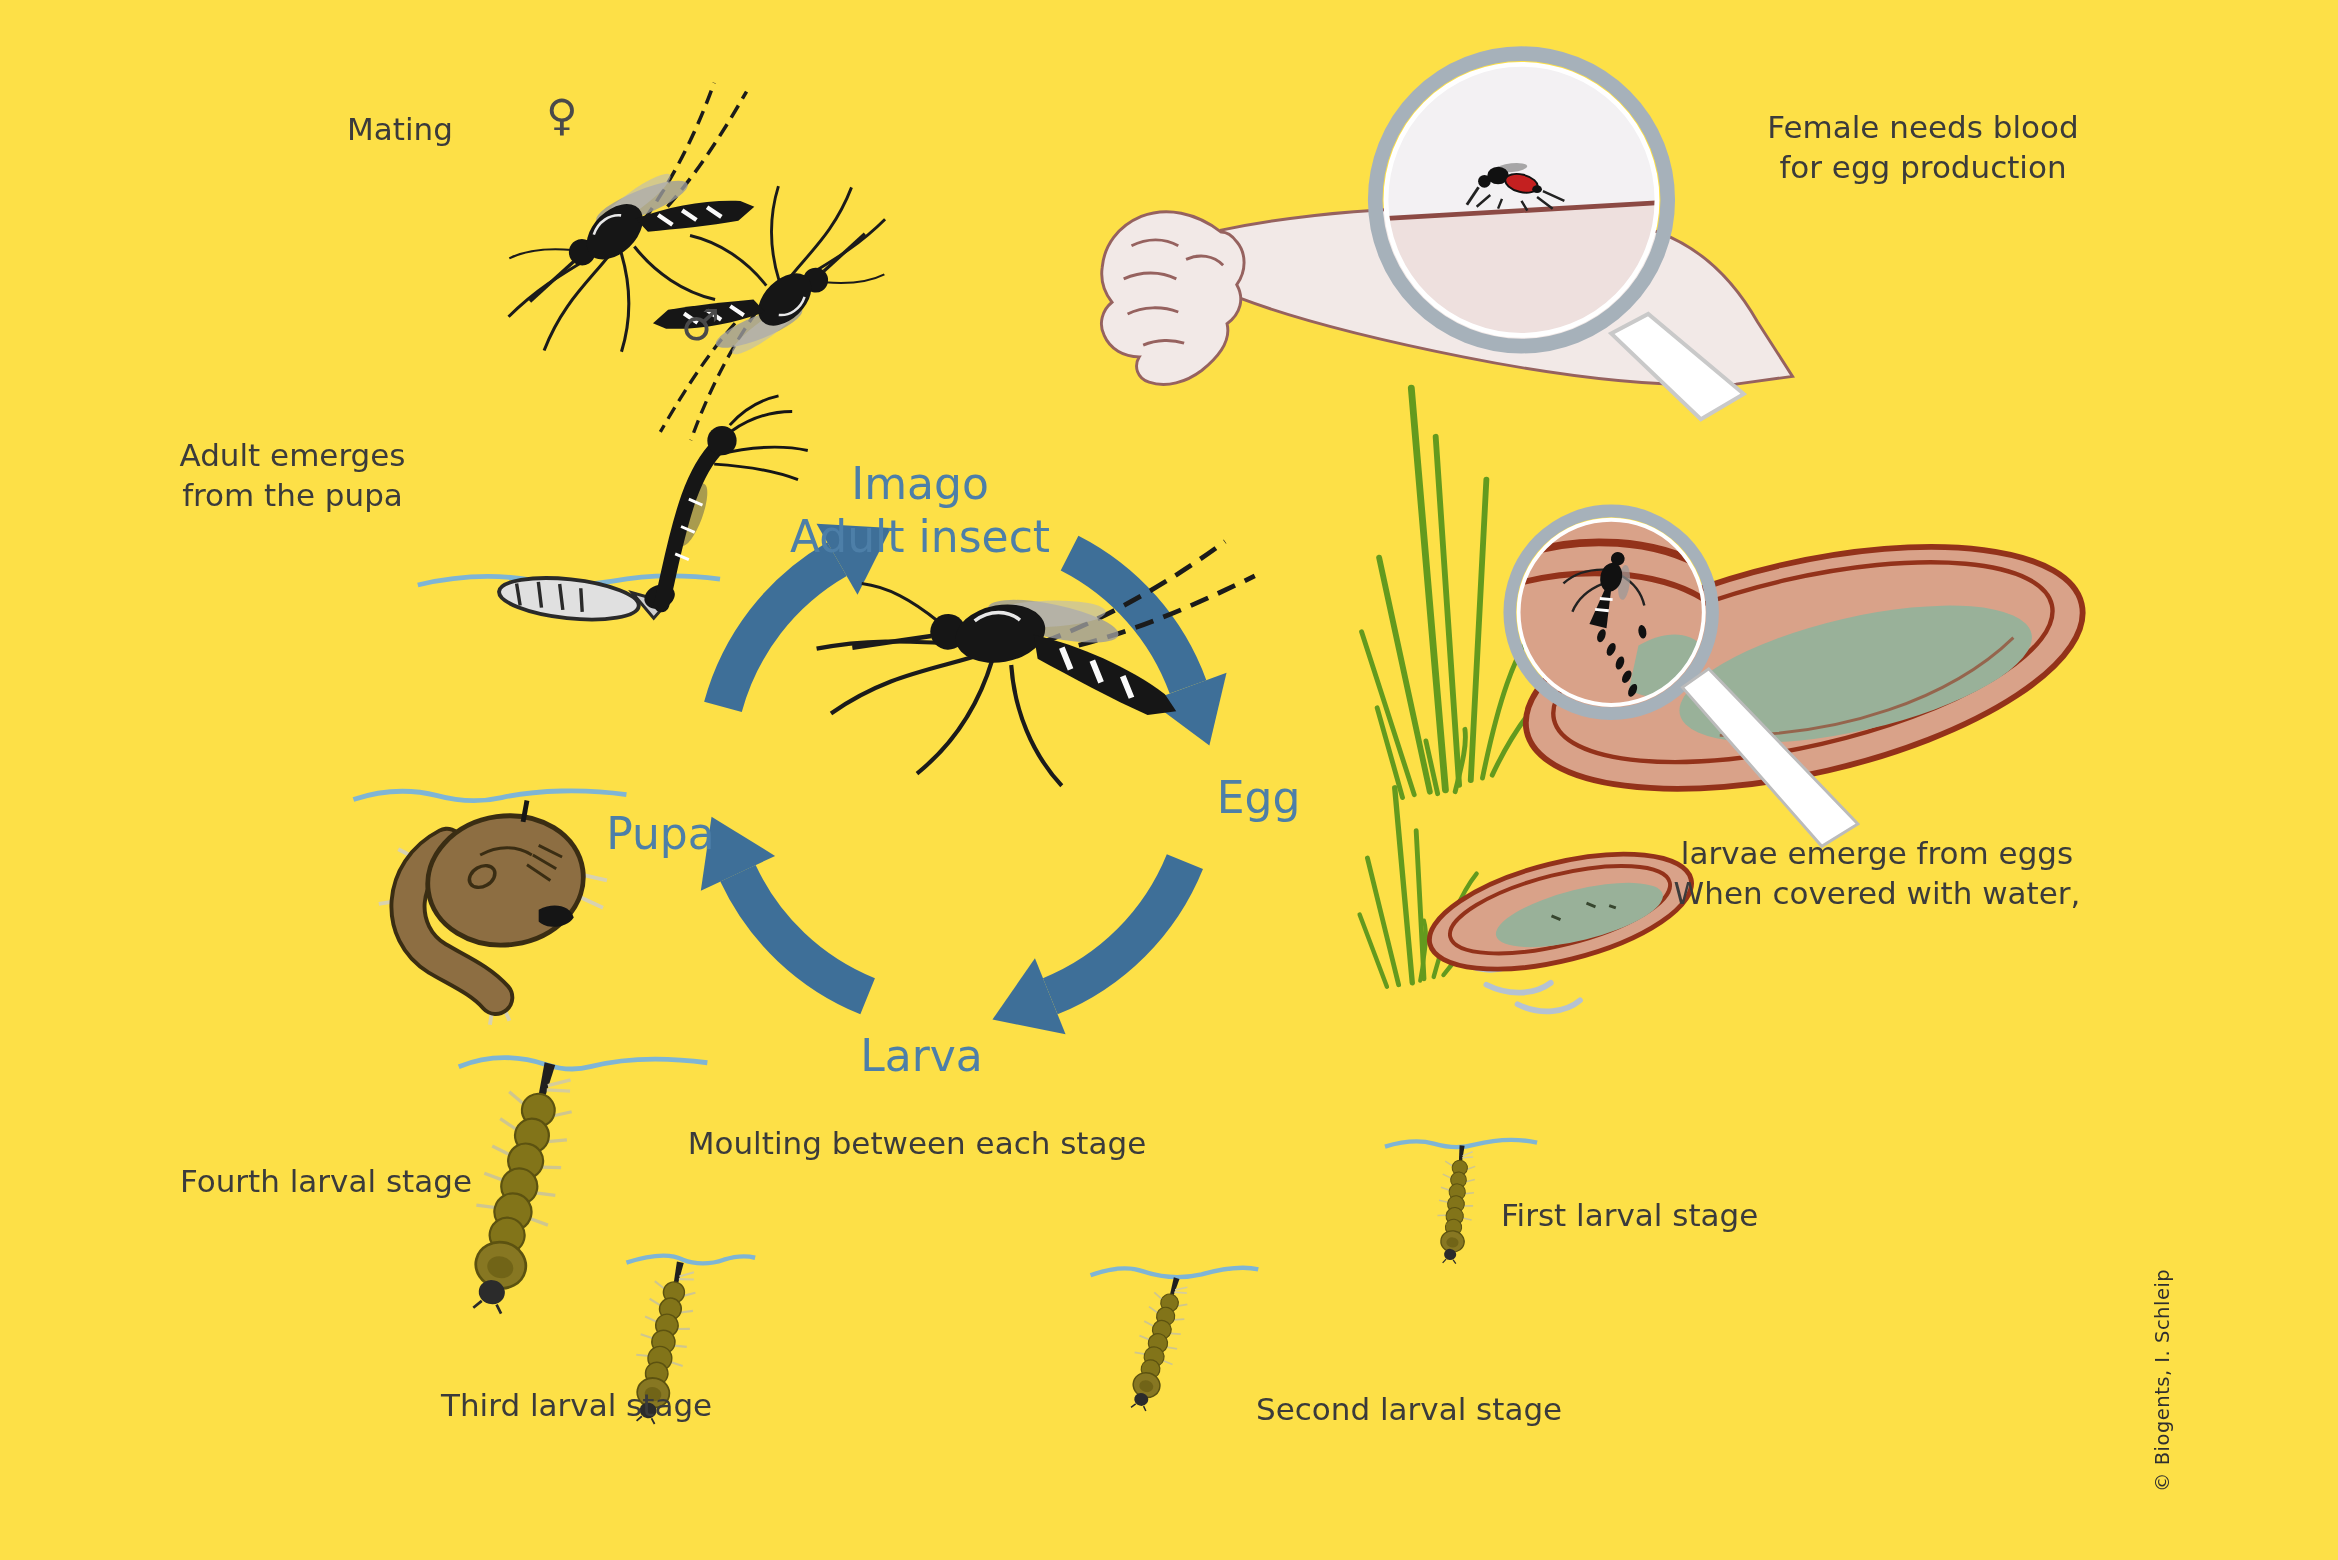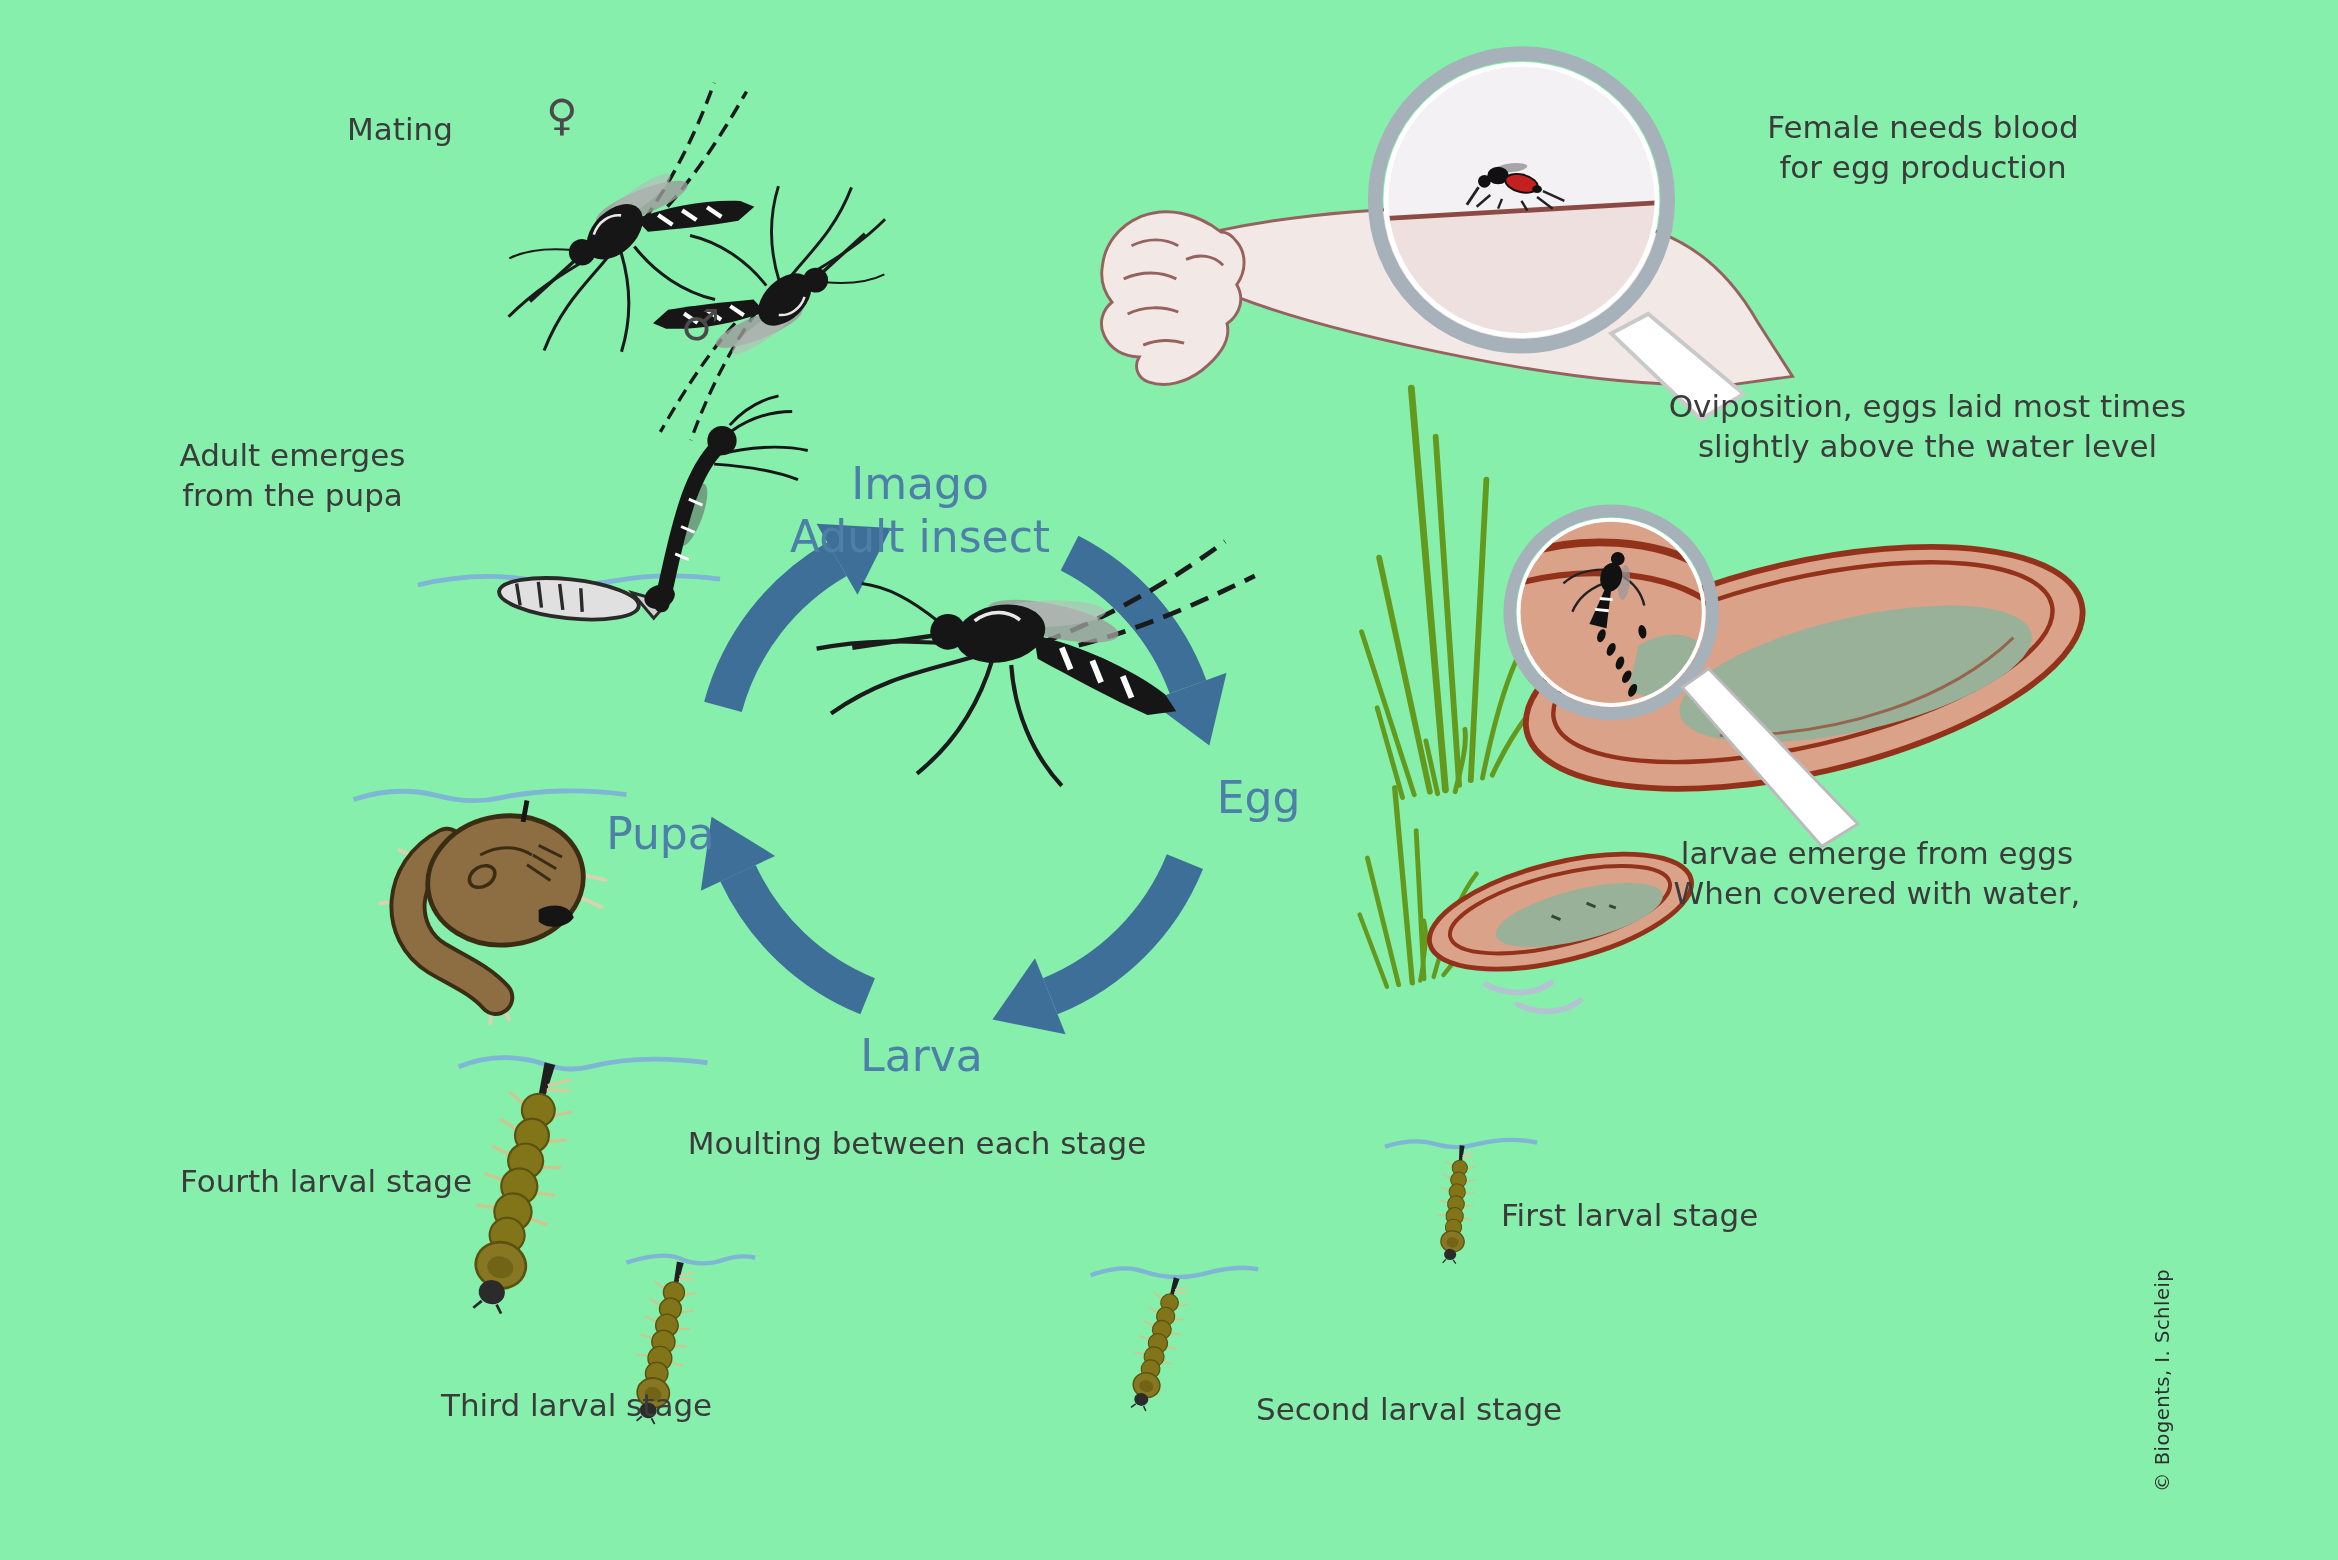--- a/index.html
+++ b/index.html
@@ -1,17 +1,17 @@
 <!DOCTYPE html>
 <html style="--arrow: #3e6f98; --cycle_label: #4d7fa8; --text: #3b3b3b; --water_line: #7fb5d5; --grass: #639a1e; --terracotta: #d9a289; --terracotta_outline: #93321a; --bowl_water: #99b199; --larva_body: #827419; --pupa_body: #8d6e42; --skin: #f2e9e7; --skin_outline: #96625f; --blood: #c42020; --magnifier_ring: #a6b1ba;"><head>
 <meta charset="utf-8">
 <style>
   html,body { margin:0; padding:0; background:#ffffff; }
   .stage {
-    position:relative; width:2339px; height:1560px; background:#86efac;
+    position:relative; width:2339px; height:1560px; background:#fde047;
     font-family:"DejaVu Sans","Liberation Sans",sans-serif; overflow:hidden;
   }
   .stage svg.art { position:absolute; left:0; top:0; width:2339px; height:1560px; }
   .cap {
     position:absolute; color:var(--text,#3b3b3b); font-size:31px; line-height:1.3;
     white-space:nowrap;
   }
   .cap.center { text-align:center; white-space:normal; }
   .blue-label {
     position:absolute; color:var(--cycle_label,#4d7fa8); font-size:44px; line-height:1.2;
@@ -237,24 +237,20 @@
   <div class="cap" style="left:347px; top:109px;">Mating</div>
 
   <div class="sym" style="left:546px; top:94px;">♀</div>
   <div class="sym" style="left:681px; top:304px;">♂</div>
 
   <div class="cap center" style="left:1728px; top:107px; width:390px;">
     <div>Female needs blood</div>
     <div>for egg production</div>
   </div>
 
-  <div class="cap center" style="left:1623px; top:386px; width:609px;">
-    <div>Oviposition, eggs laid most times</div>
-    <div>slightly above the water level</div>
-  </div>
 
   <div class="cap center" style="left:146px; top:435px; width:293px;">
     <div>Adult emerges</div>
     <div>from the pupa</div>
   </div>
 
   <div class="cap center" style="left:1638px; top:833px; width:478px;">
     <div>larvae emerge from eggs</div>
     <div>When covered with water,</div>
   </div>

